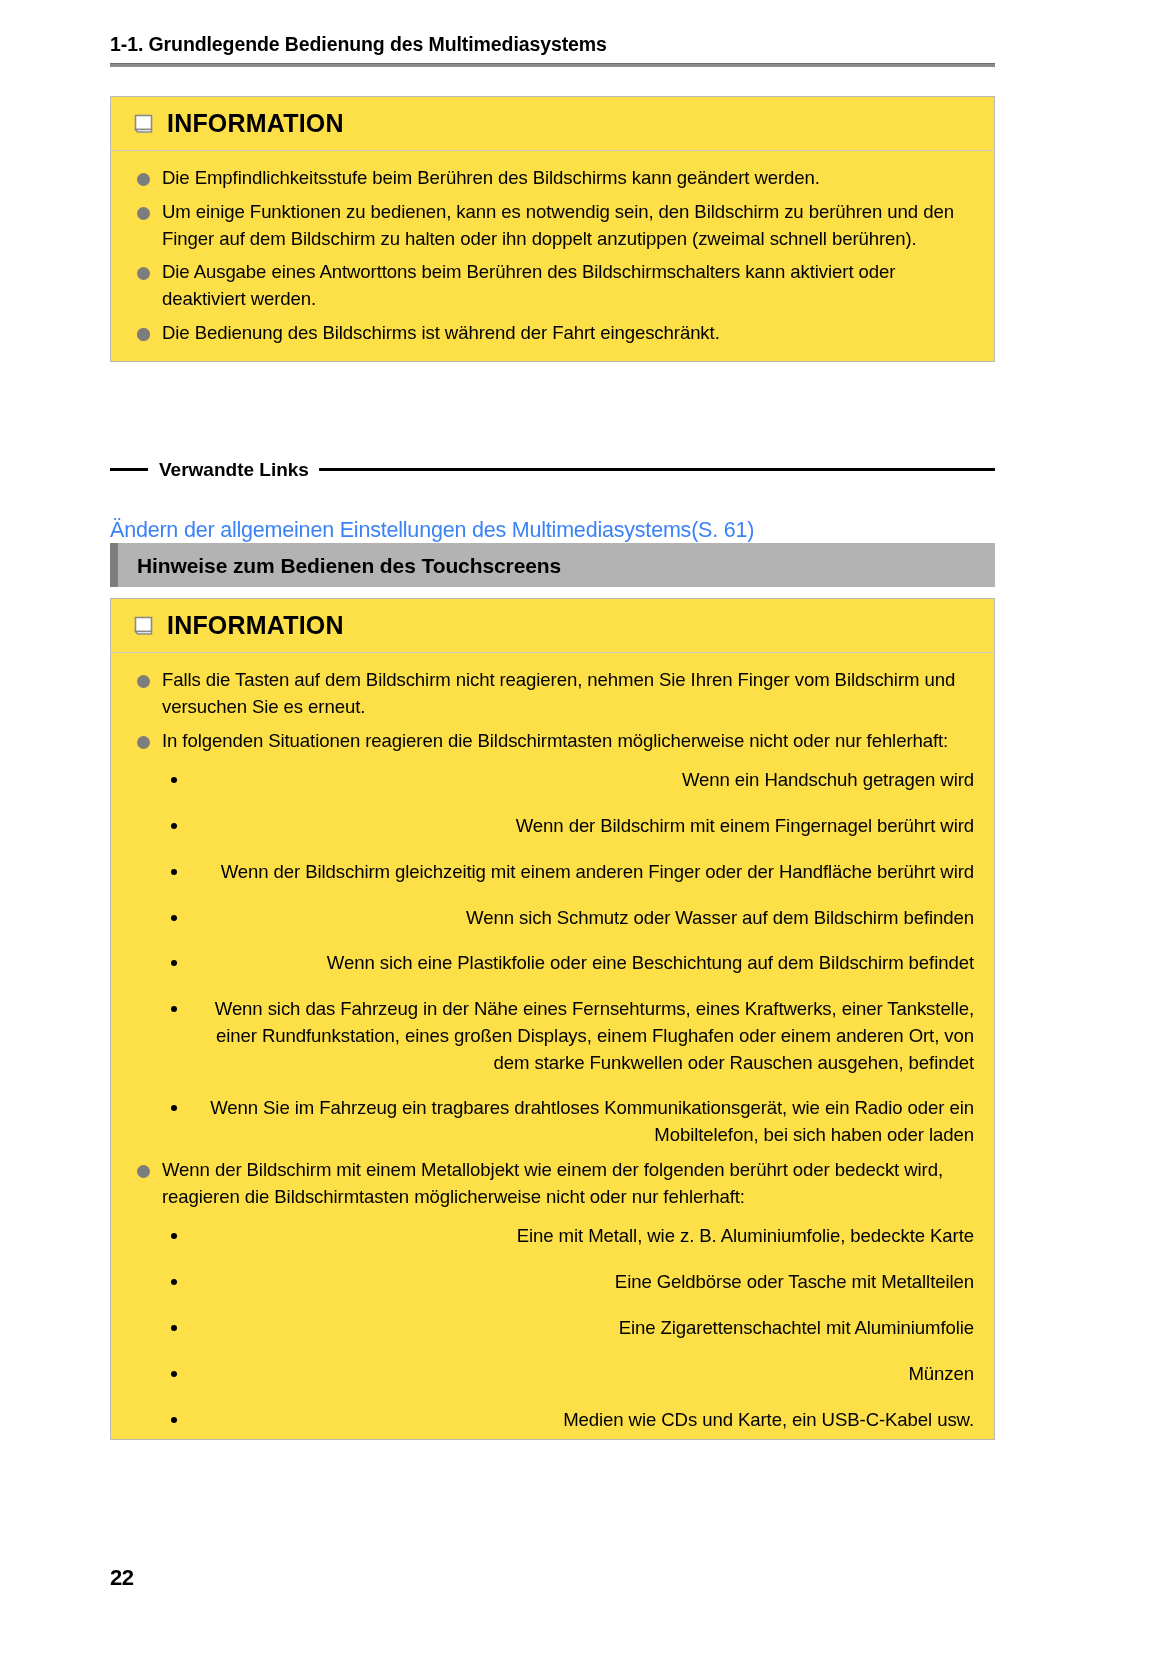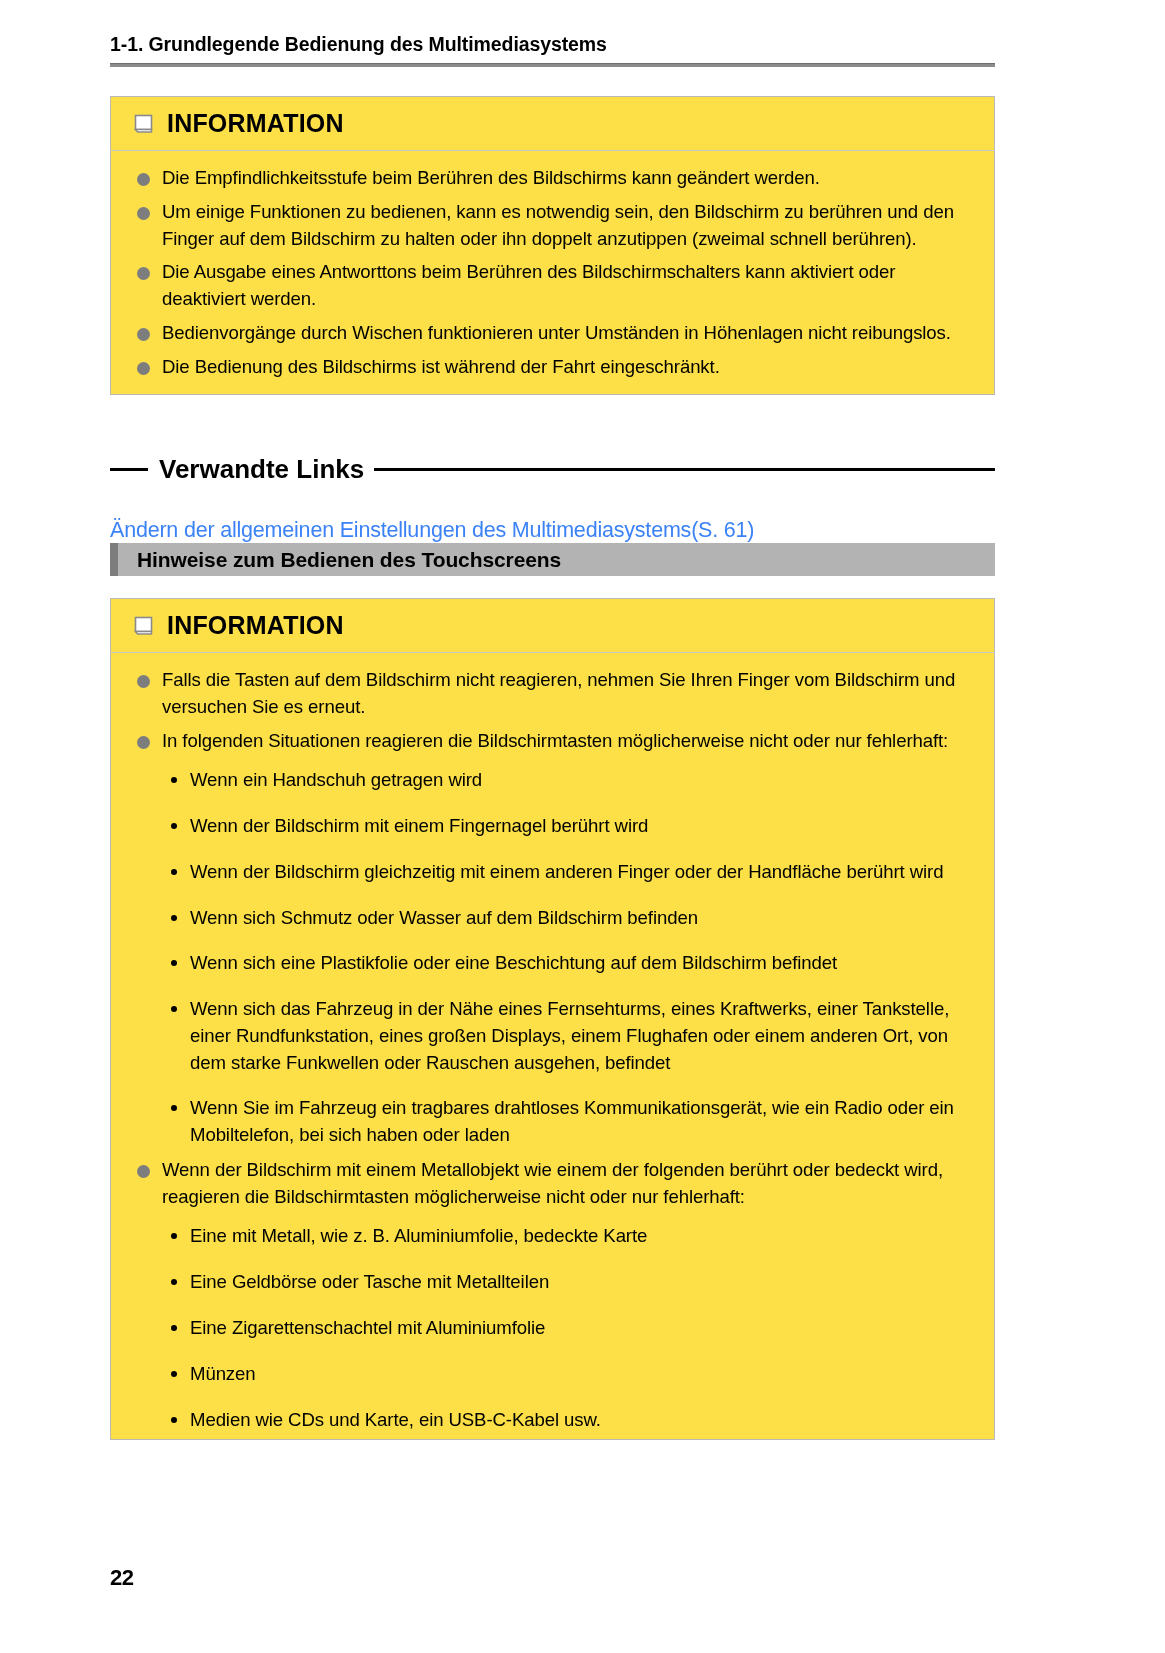--- a/index.html
+++ b/index.html
@@ -109,20 +109,21 @@
     margin: 13px 0 6px 0;
     padding: 0;
   }
   ul.lvl2 > li {
     position: relative;
     padding-left: 28px;
     margin: 0 0 19px 0;
     font-size: 18.6px;
     line-height: 1.44;
     letter-spacing: -0.1px;
+    text-align: right;
   }
   ul.lvl2 > li:last-child { margin-bottom: 8px; }
   ul.lvl2 > li > .dot2 {
     position: absolute;
     left: 9px;
     top: 10px;
     width: 6px;
     height: 6px;
     border-radius: 50%;
     background: #000000;
@@ -140,21 +141,21 @@
     gap: 0;
     height: 28px;
   }
   .rl-dash-left {
     width: 38px;
     height: 3px;
     background: #000;
     flex: 0 0 auto;
   }
   .rl-label {
-    font-size: 26px;
+    font-size: 19px;
     font-weight: bold;
     padding: 0 10px 0 11px;
     white-space: nowrap;
     line-height: 1;
   }
   .rl-dash-right {
     flex: 1 1 auto;
     height: 3px;
     background: #000;
   }
@@ -164,21 +165,21 @@
     color: #3b82f6;
     letter-spacing: -0.2px;
     line-height: 1.3;
   }
 
   
   .section-bar {
     position: absolute;
     left: 110px;
     width: 885px;
-    height: 33px;
+    height: 44px;
     background: #b3b3b3;
     border-left: 8px solid #7d7d7d;
     display: flex;
     align-items: center;
   }
   .section-bar-title {
     font-size: 21px;
     font-weight: bold;
     padding-left: 19px;
     letter-spacing: -0.1px;
@@ -224,21 +225,20 @@
         <li>
           <span class="dot1"></span>
           <span>Um einige Funktionen zu bedienen, kann es notwendig sein, den Bildschirm zu berühren und den Finger auf dem Bildschirm zu halten oder ihn doppelt anzutippen (zweimal schnell berühren).</span>
         </li>
         <li>
           <span class="dot1"></span>
           <span>Die Ausgabe eines Antworttons beim Berühren des Bildschirmschalters kann aktiviert oder deaktiviert werden.</span>
         </li>
         <li>
           <span class="dot1"></span>
-          <span>Bedienvorgänge durch Wischen funktionieren unter Umständen in Höhenlagen nicht reibungslos.</span>
         </li>
         <li>
           <span class="dot1"></span>
           <span>Die Bedienung des Bildschirms ist während der Fahrt eingeschränkt.</span>
         </li>
       </ul>
     </div>
   </div>
 
   <div class="related-links" style="top: 455px;">

